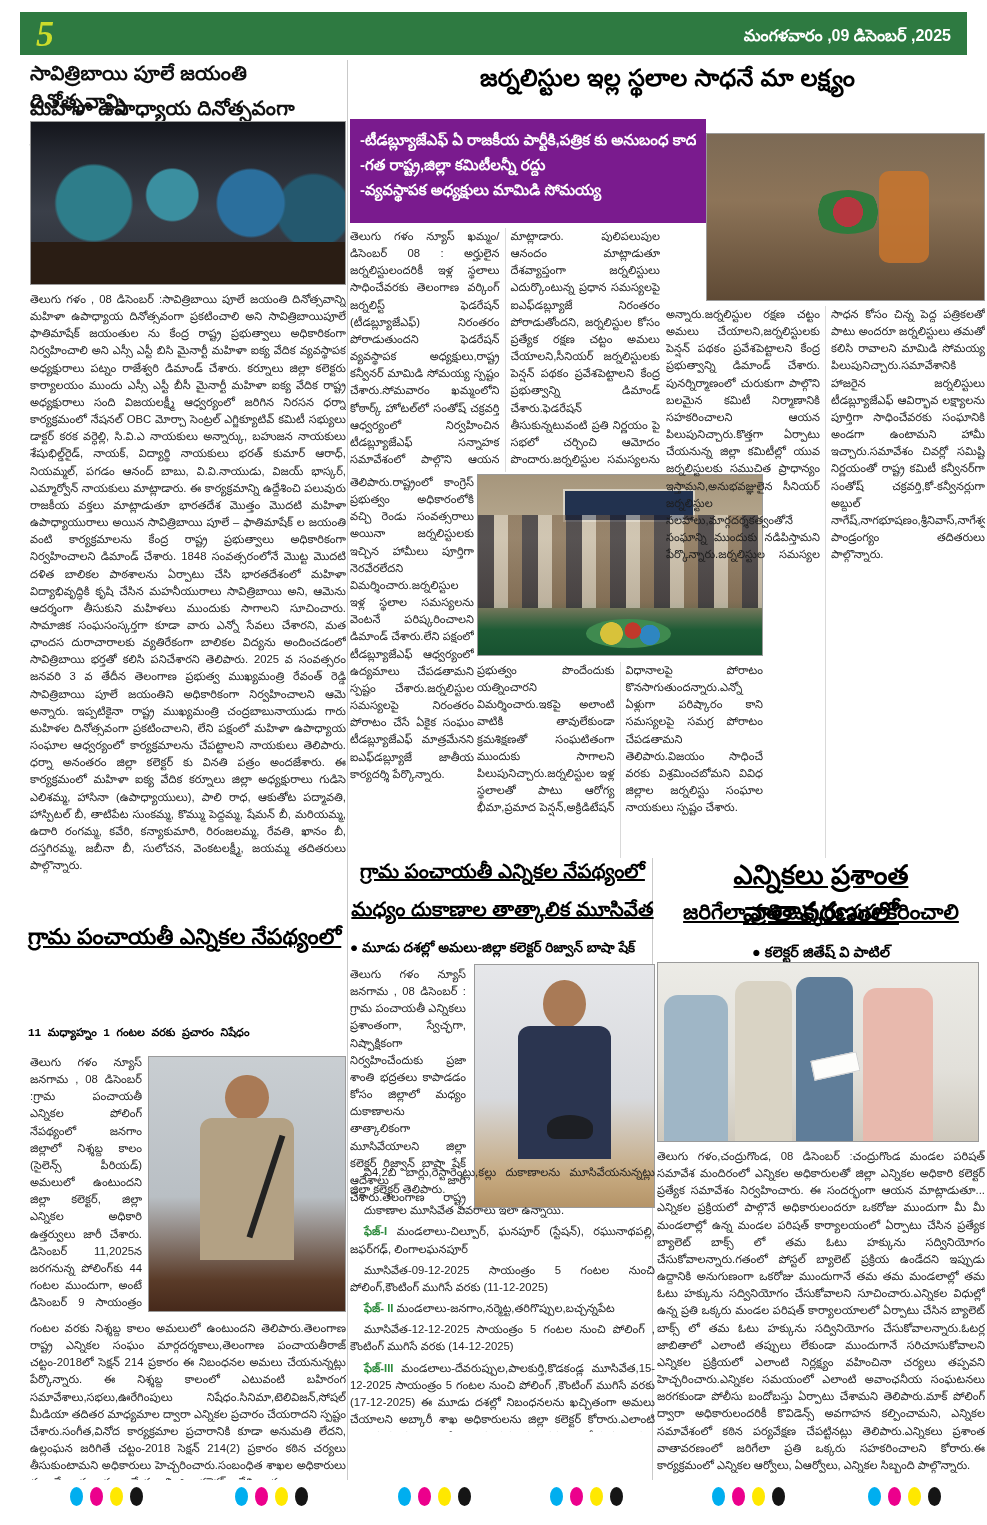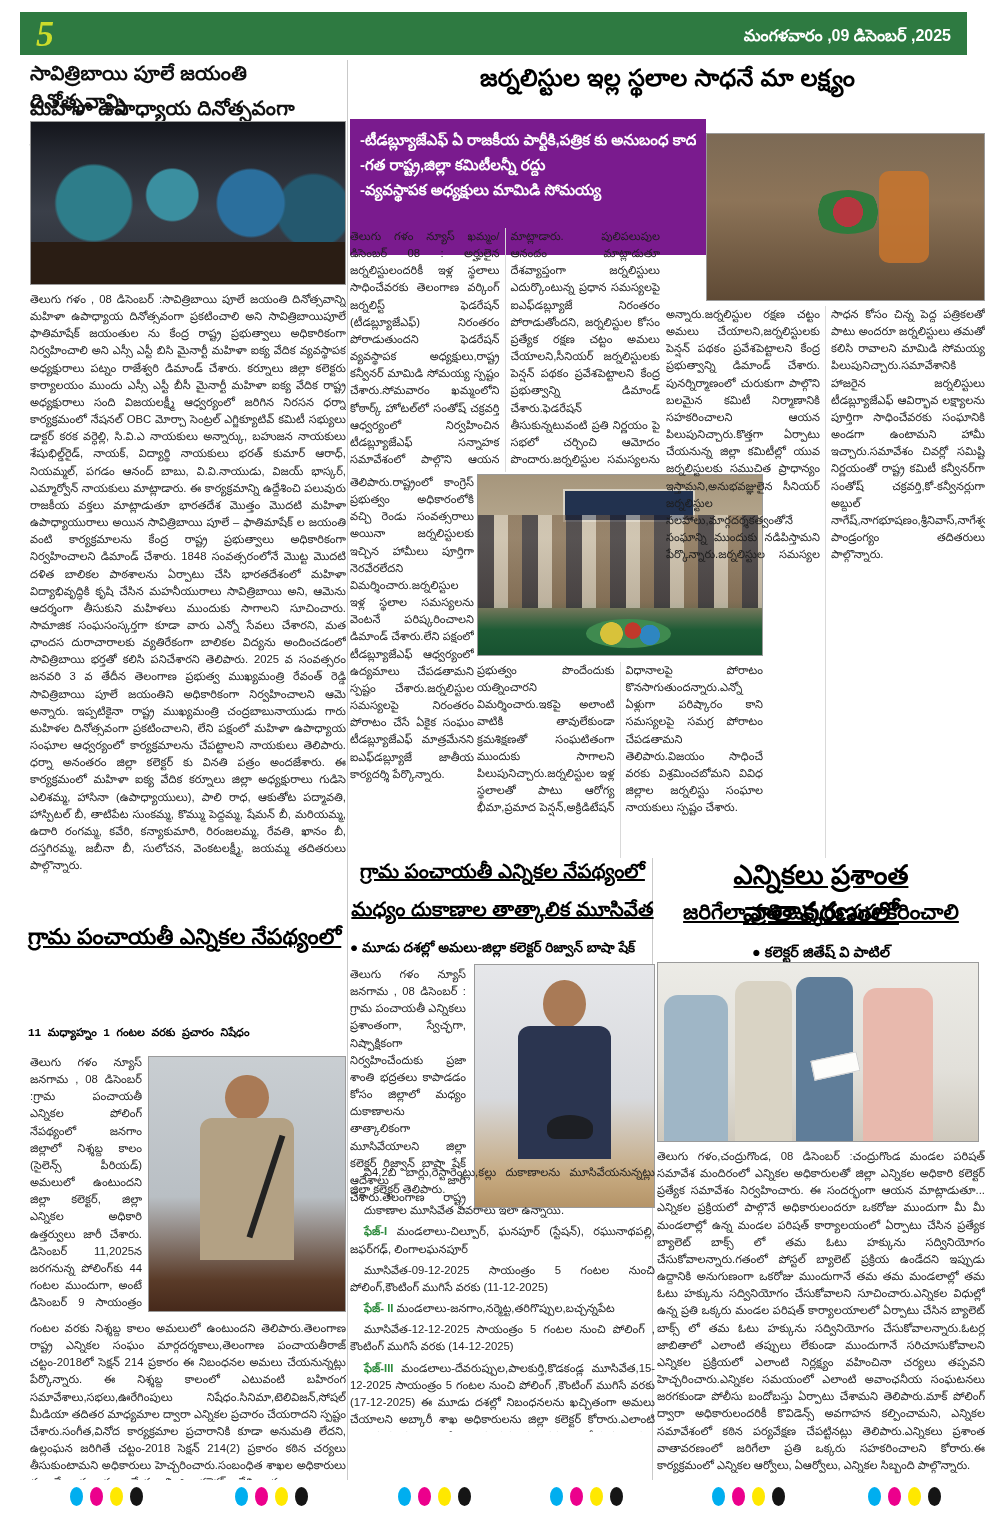--- a/index.html
+++ b/index.html
@@ -76,21 +76,21 @@
 
   <div class="abs photo ph1" style="left:30px;top:121px;width:316px;height:164px;" title="మహిళా ఐక్య వేదిక నిరసన కార్యక్రమం దృశ్యం">
     <div class="in saree" style="left:0;top:0;width:100%;height:100%;"></div>
     <div class="in table"></div>
   </div>
 
   <div class="abs bt" style="left:30px;top:291px;width:316px;height:627px;">తెలుగు గళం , 08 డిసెంబర్ :సావిత్రిబాయి పూలే జయంతి దినోత్సవాన్ని మహిళా ఉపాధ్యాయ దినోత్సవంగా ప్రకటించాలి అని సావిత్రిబాయిపూలే ఫాతిమాషేక్ జయంతుల ను కేంద్ర రాష్ట్ర ప్రభుత్వాలు అధికారికంగా నిర్వహించాలి అని ఎస్సీ ఎస్టీ బిసి మైనార్టీ మహిళా ఐక్య వేదిక వ్యవస్థాపక అధ్యక్షురాలు పట్నం రాజేశ్వరి డిమాండ్ చేశారు. కర్నూలు జిల్లా కలెక్టరు కార్యాలయం ముందు ఎస్సీ ఎస్టీ బీసీ మైనార్టీ మహిళా ఐక్య వేదిక రాష్ట్ర అధ్యక్షురాలు సంది విజయలక్ష్మీ ఆధ్వర్యంలో జరిగిన నిరసన ధర్నా కార్యక్రమంలో నేషనల్ OBC మోర్చా సెంట్రల్ ఎగ్జిక్యూటివ్ కమిటీ సభ్యులు డాక్టర్ కరక వర్ధెల్లి, సి.వి.ఎ నాయకులు అన్నార్కు, బహుజన నాయకులు శేషుభిల్డ్‌రైడ్, నాయక్, విద్యార్థి నాయకులు భరత్ కుమార్ ఆరాధ్, నియమ్మల్, పగడం ఆనంద్ బాబు, వి.వి.నాయుడు, విజయ్ భాస్కర్, ఎమ్మార్వోన్ నాయకులు మాట్లాడారు. ఈ కార్యక్రమాన్ని ఉద్దేశించి పలువురు రాజకీయ వక్తలు మాట్లాడుతూ భారతదేశ మొత్తం మొదటి మహిళా ఉపాధ్యాయురాలు అయిన సావిత్రిబాయి పూలే – ఫాతిమాషేక్ ల జయంతి వంటి కార్యక్రమాలను కేంద్ర రాష్ట్ర ప్రభుత్వాలు అధికారికంగా నిర్వహించాలని డిమాండ్ చేశారు. 1848 సంవత్సరంలోనే మొట్ట మొదటి దళిత బాలికల పాఠశాలను ఏర్పాటు చేసి భారతదేశంలో మహిళా విద్యాభివృద్ధికి కృషి చేసిన మహనీయురాలు సావిత్రిబాయి అని, ఆమెను ఆదర్శంగా తీసుకుని మహిళలు ముందుకు సాగాలని సూచించారు. సామాజిక సంఘసంస్కర్తగా కూడా వారు ఎన్నో సేవలు చేశారని, మత ఛాందస దురాచారాలకు వ్యతిరేకంగా బాలికల విద్యను అందించడంలో సావిత్రిబాయి భర్తతో కలిసి పనిచేశారని తెలిపారు. 2025 వ సంవత్సరం జనవరి 3 వ తేదీన తెలంగాణ ప్రభుత్వ ముఖ్యమంత్రి రేవంత్ రెడ్డి సావిత్రిబాయి పూలే జయంతిని అధికారికంగా నిర్వహించాలని ఆమె అన్నారు. ఇప్పటికైనా రాష్ట్ర ముఖ్యమంత్రి చంద్రబాబునాయుడు గారు మహిళల దినోత్సవంగా ప్రకటించాలని, లేని పక్షంలో మహిళా ఉపాధ్యాయ సంఘాల ఆధ్వర్యంలో కార్యక్రమాలను చేపట్టాలని నాయకులు తెలిపారు. ధర్నా అనంతరం జిల్లా కలెక్టర్ కు వినతి పత్రం అందజేశారు. ఈ కార్యక్రమంలో మహిళా ఐక్య వేదిక కర్నూలు జిల్లా అధ్యక్షురాలు గుడిసె ఎలిశమ్మ, హాసినా (ఉపాధ్యాయులు), పాలి రాధ, ఆకుతోట పద్మావతి, హాస్పిటల్ బీ, తాటిపేట సుంకమ్మ, కొమ్ము పెద్దమ్మ, షేమన్ బీ, మరియమ్మ, ఉదారి రంగమ్మ, కవేరి, కన్యాకుమారి, రిరంజలమ్మ, రేవతి, ఖానం బీ, దస్తగిరమ్మ, జబీనా బీ, సులోచన, వెంకటలక్ష్మీ, జయమ్మ తదితరులు పాల్గొన్నారు.</div>
 
   <div class="abs h-main" style="left:350px;top:64px;width:635px;">జర్నలిస్టుల ఇల్ల స్థలాల సాధనే మా లక్ష్యం</div>
 
-  <div class="abs pbox" style="left:350px;top:119px;width:356px;height:136px;">
+  <div class="abs pbox" style="left:350px;top:119px;width:356px;height:104px;">
     <div>-టీడబ్ల్యూజేఎఫ్ ఏ రాజకీయ పార్టీకి,పత్రిక కు అనుబంధ కాదు</div>
     <div>-గత రాష్ట్ర,జిల్లా కమిటీలన్నీ రద్దు</div>
     <div>-వ్యవస్థాపక అధ్యక్షులు మామిడి సోమయ్య</div>
   </div>
 
   <div class="abs photo ph2" style="left:706px;top:133px;width:279px;height:168px;" title="మామిడి సోమయ్యకు పుష్పగుచ్ఛం అందజేస్తున్న దృశ్యం">
     <div class="in b1"></div>
     <div class="in b2"></div>
   </div>
 

